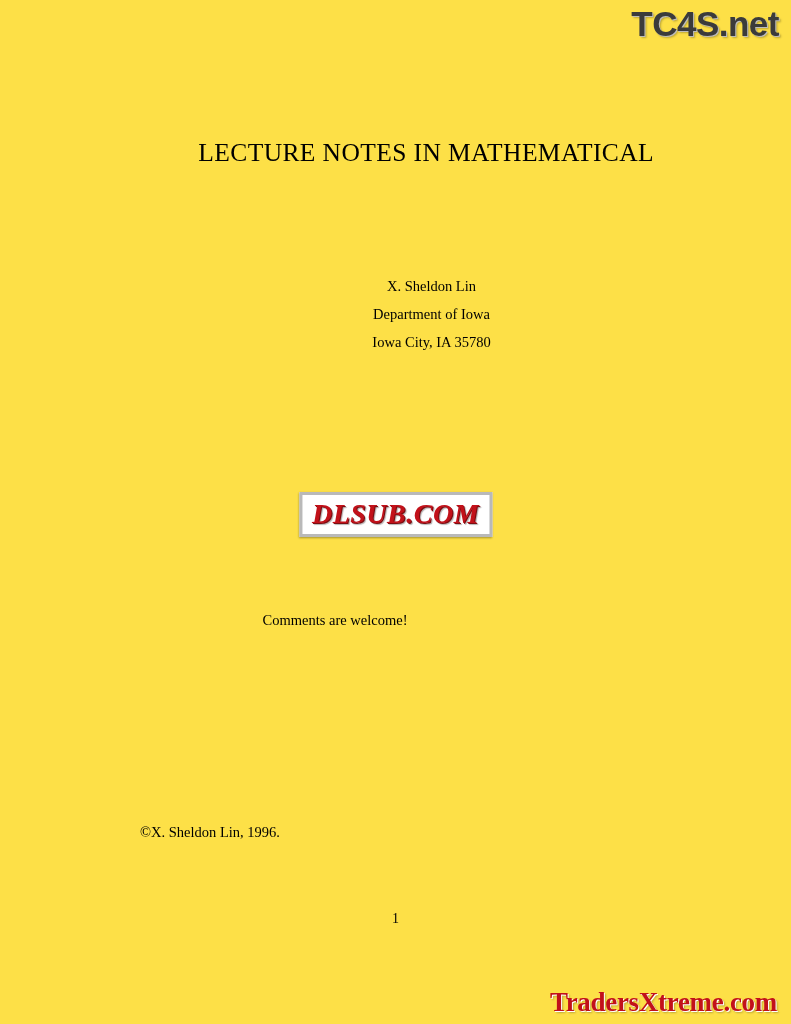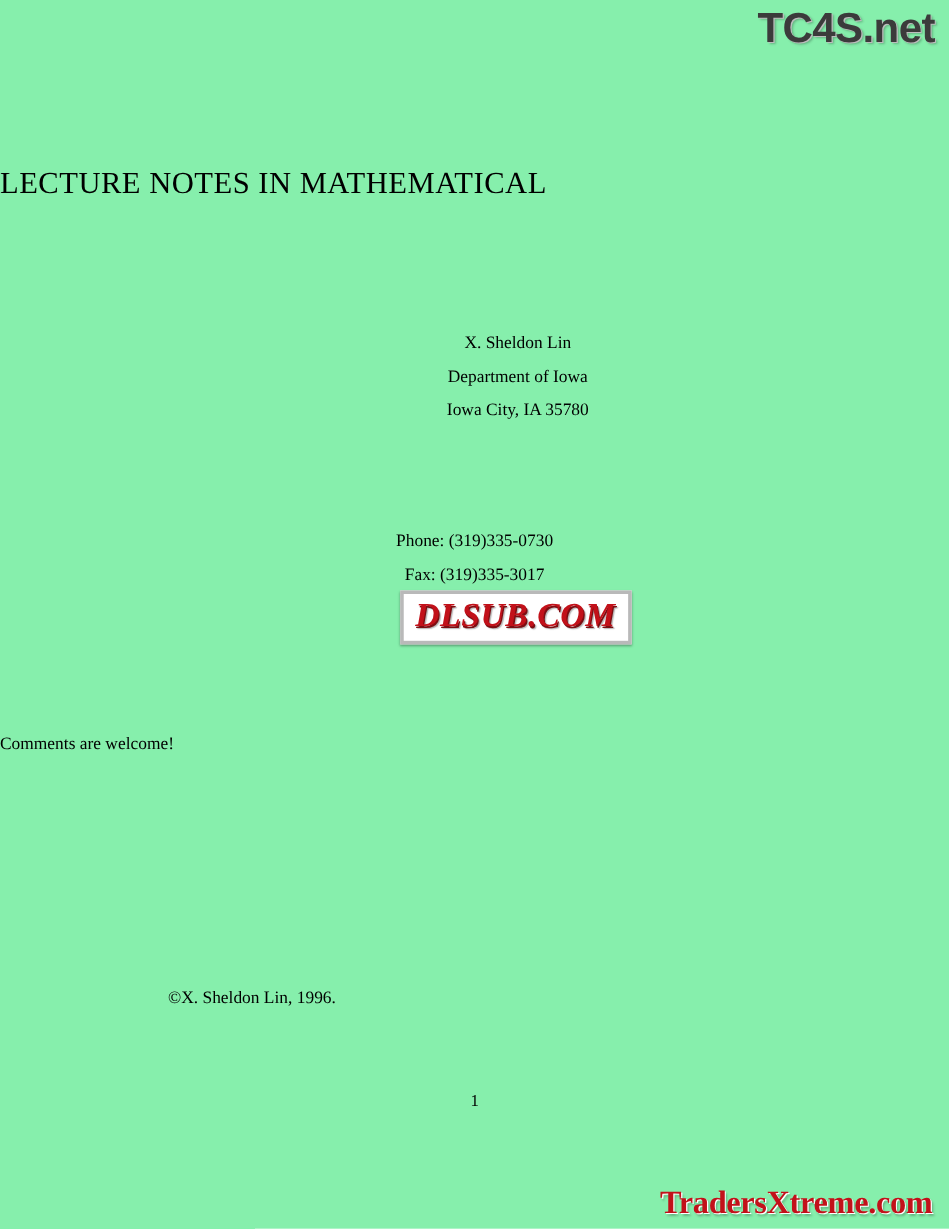--- a/index.html
+++ b/index.html
@@ -14,21 +14,21 @@
     color: #000000;
     position: relative;
     overflow: hidden;
   }
 
   .page {
     position: absolute;
     inset: 0;
     width: 791px;
     height: 1024px;
-    background: #86efac;
+    background: #fde047;
   }
 
   
   .wm-top {
     position: absolute;
     top: 4px;
     right: 12px;
     font-family: "Liberation Sans", sans-serif;
     font-weight: bold;
     font-size: 35px;
@@ -36,21 +36,21 @@
     color: #3b3b3b;
     text-shadow: 1px 1px 0 #bdbdbd, 2px 2px 2px rgba(0,0,0,0.25);
   }
 
   
   .title {
     position: absolute;
     top: 130px;
     left: 0;
     width: 654px;
-    text-align: left;
+    text-align: right;
     font-size: 25.5px;
     line-height: 46px;
     letter-spacing: 0.4px;
     font-family: "Liberation Serif", serif;
   }
   .title .line {
     display: block;
     white-space: nowrap;
   }
 
@@ -91,30 +91,29 @@
     box-shadow: 0 1px 2px rgba(0,0,0,0.35);
     font-family: "Liberation Serif", serif;
     font-weight: bold;
     font-style: italic;
     font-size: 28px;
     line-height: 30px;
     letter-spacing: 0.5px;
     color: #c2111a;
     text-shadow: 1px 1px 0 #7c0d12, 2px 2px 1px rgba(0,0,0,0.30);
     white-space: nowrap;
-    margin-left: 34px;
   }
 
   
   .comments {
     position: absolute;
     top: 612px;
     left: 0;
     width: 670px;
-    text-align: left;
+    text-align: center;
     font-size: 14.5px;
   }
 
   
   .copyright {
     position: absolute;
     top: 824px;
     left: 110px;
     font-size: 14.5px;
     white-space: nowrap;
@@ -156,24 +155,20 @@
   <div class="title">
     <span class="line">LECTURE NOTES IN MATHEMATICAL</span>
   </div>
 
   <div class="author-block">
     <span class="line">X. Sheldon Lin</span>
     <span class="line">Department of Iowa</span>
     <span class="line">Iowa City, IA 35780</span>
   </div>
 
-  <div class="contact-block">
-    <span class="line">Phone: (319)335-0730</span>
-    <span class="line">Fax: (319)335-3017</span>
-  </div>
 
   <div class="stamp">DLSUB.COM</div>
 
   <div class="comments">Comments are welcome!</div>
 
   <div class="copyright">©X. Sheldon Lin, 1996.</div>
 
   <div class="page-number">1</div>
 
   <div class="wm-bottom">TradersXtreme.com</div>

